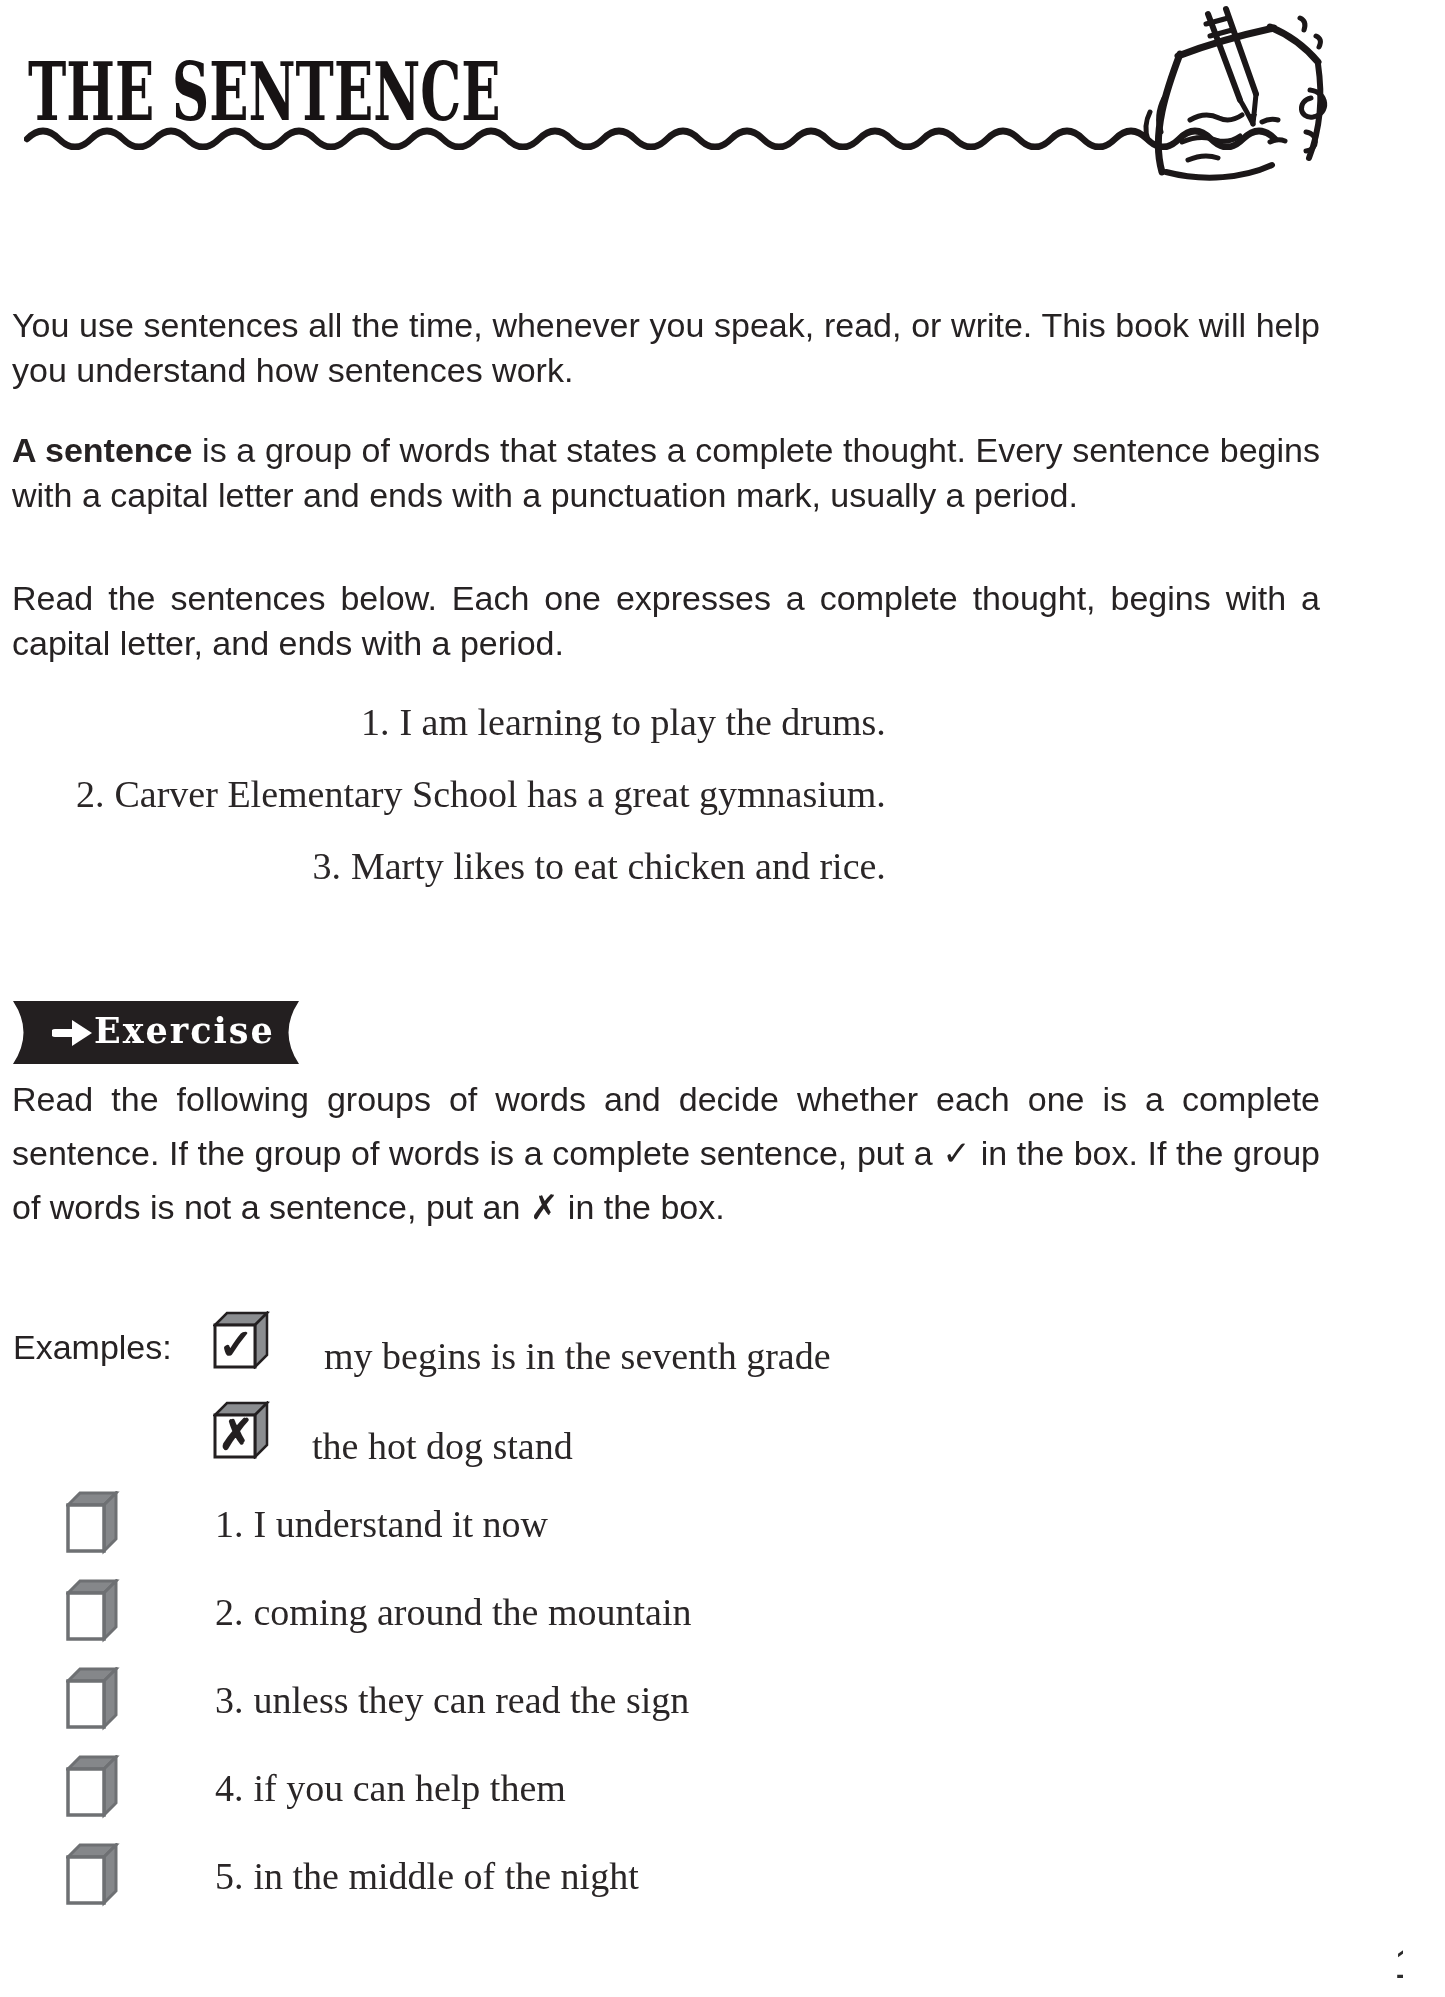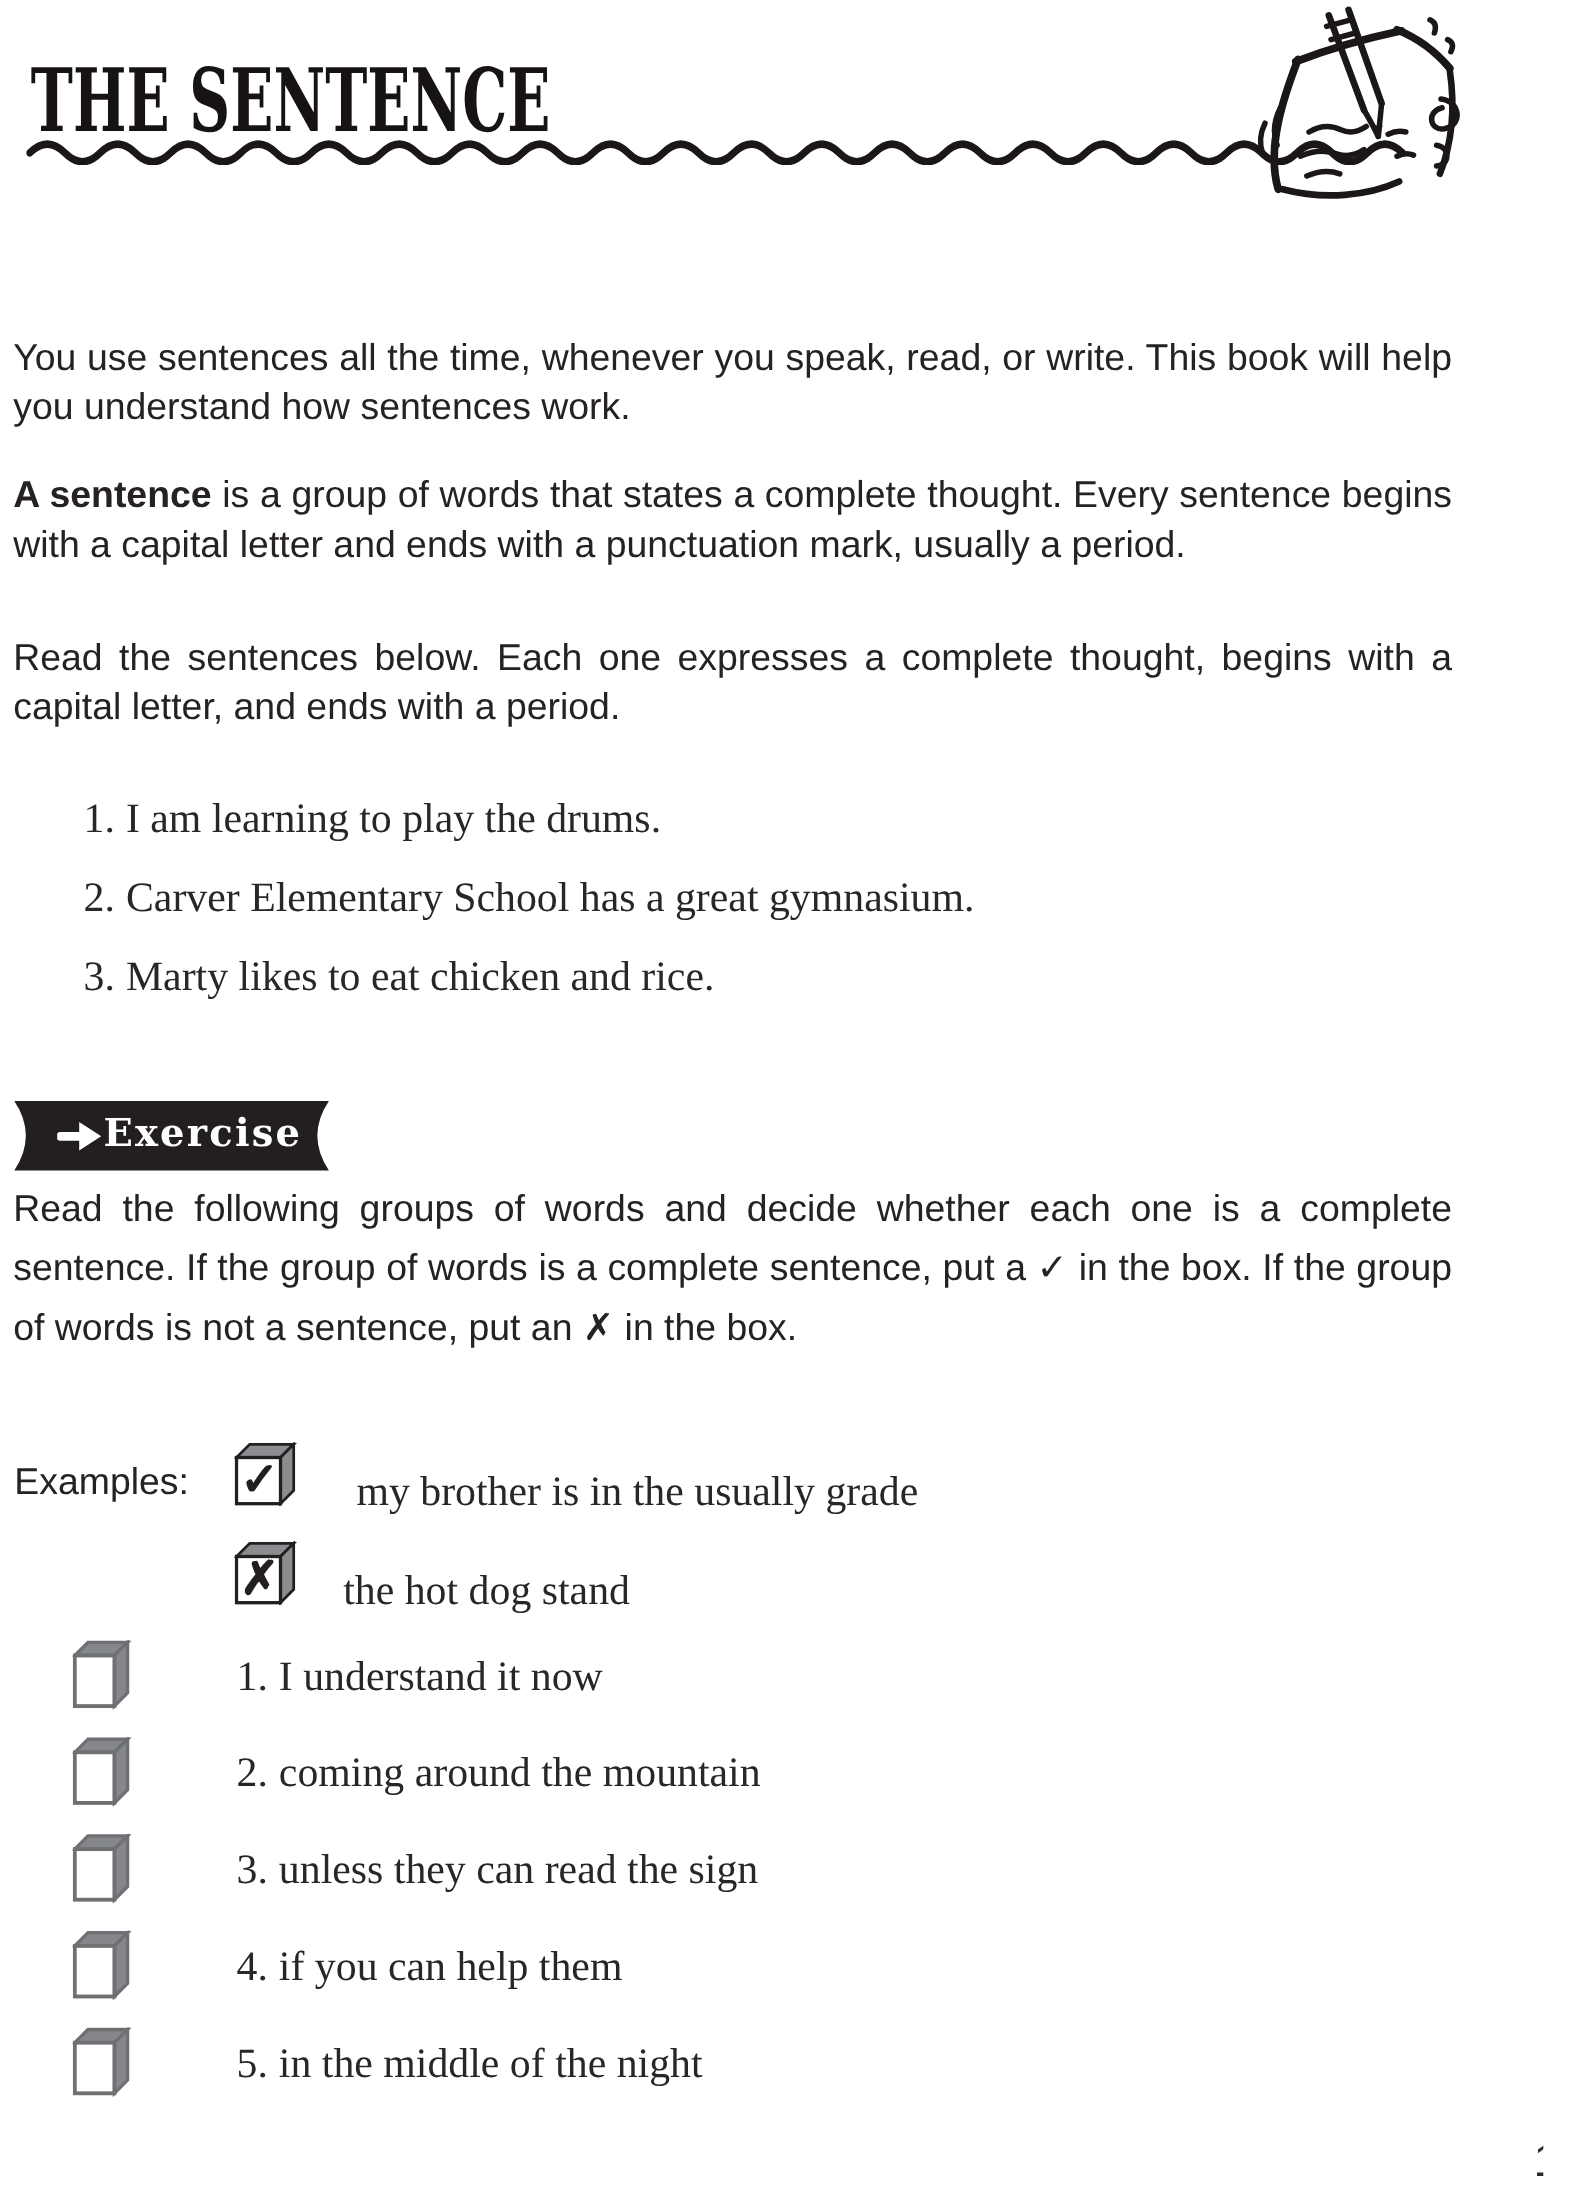--- a/index.html
+++ b/index.html
@@ -32,21 +32,21 @@
     font-size:34px; line-height:45px;
     text-align:justify;
     color:#262223;
   }
   .p1{top:303px;}
   .p2{top:428px;}
   .p3{top:576px;}
   .b{font-weight:bold;}
   .mk{font-family:"DejaVu Sans", sans-serif; font-weight:bold;}
   
-  .intro-list{position:absolute; left:76px; top:708px;}
+  .intro-list{position:absolute; left:76px; top:686px;text-align:right;}
   .intro-item{
     font-family:"Liberation Serif", serif;
     font-size:38px; line-height:72px;
     color:#2a2627;
     white-space:nowrap;
   }
   .num{display:inline-block; margin-right:10px;}
   
   .banner{position:absolute; left:12px; top:1000px; width:288px; height:65px;}
   .banner svg.ribbon{position:absolute; left:0; top:0;}
@@ -180,21 +180,21 @@
   </div>
 
   <div class="examples-label">Examples:</div>
 
   <svg class="cb" style="left:213px; top:1311px;" width="57" height="58" viewBox="0 0 57 58">
     <polygon class="face" points="2,14 14,2 54,2 42,14"></polygon>
     <polygon class="face" points="42,14 54,2 54,44 42,56"></polygon>
     <rect class="front" x="2" y="14" width="40" height="42"></rect>
     <text class="cbmark" x="23" y="48">✓</text>
   </svg>
-  <div class="serif-line" style="left:324px; top:1334px;">my brother is in the usually grade</div>
+  <div class="serif-line" style="left:324px; top:1334px;">my begins is in the seventh grade</div>
 
   <svg class="cb" style="left:213px; top:1401px;" width="57" height="58" viewBox="0 0 57 58">
     <polygon class="face" points="2,14 14,2 54,2 42,14"></polygon>
     <polygon class="face" points="42,14 54,2 54,44 42,56"></polygon>
     <rect class="front" x="2" y="14" width="40" height="42"></rect>
     <text class="cbmark" x="23" y="48">✗</text>
   </svg>
   <div class="serif-line" style="left:312px; top:1424px;">the hot dog stand</div>
 
   <svg class="cb gray" style="left:66px; top:1491px;" width="54" height="64" viewBox="0 0 54 64">

